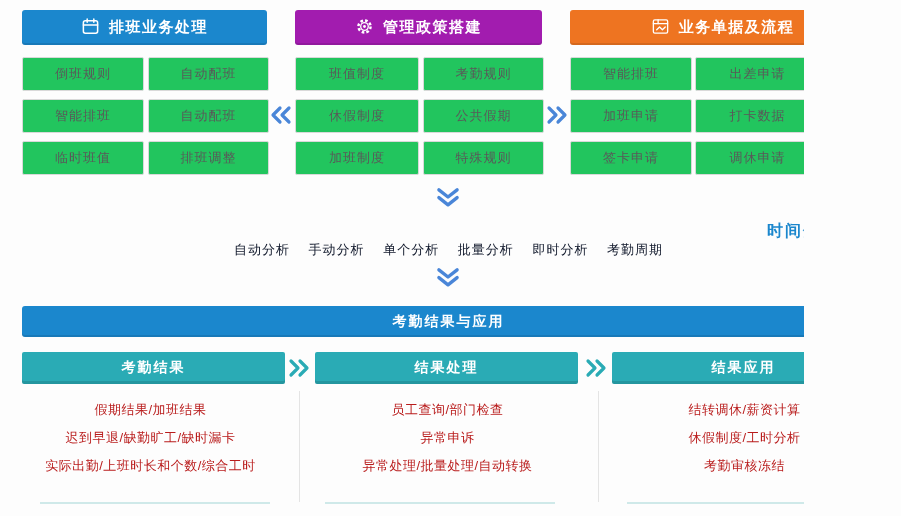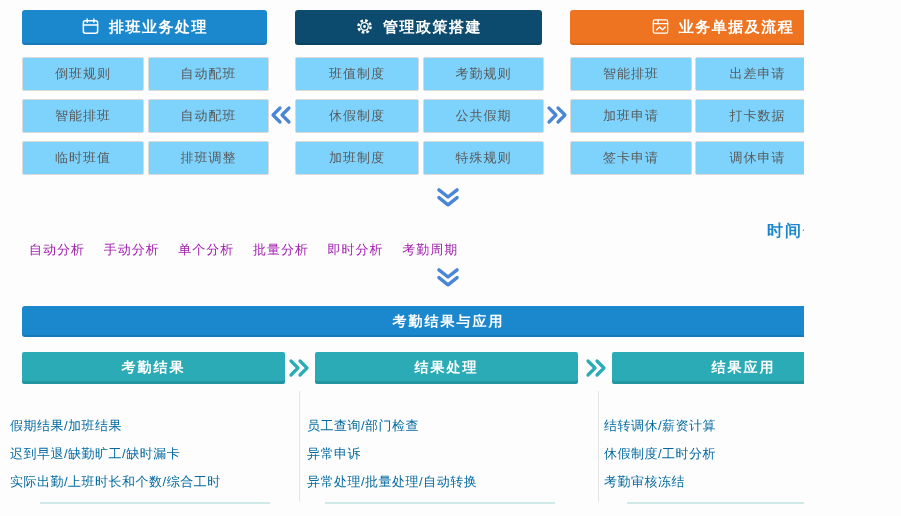--- a/index.html
+++ b/index.html
@@ -7,58 +7,58 @@
     position:relative; width:804px; height:516px; overflow:hidden;
     background:#fdfdfd;
     font-family:"Liberation Sans", "DejaVu Sans", sans-serif;
   }
   .ghdr {
     position:absolute; height:35px; display:flex; align-items:center; justify-content:center;
     gap:9px; color:#fff; font-weight:bold; font-size:15px; letter-spacing:1.5px;
     border-radius:3px; box-shadow: inset 0 -2px 0 rgba(0,0,0,0.10);
   }
   .ghdr.blue   { background:#1b87cd; }
-  .ghdr.teal   { background:#0c4a6e;text-align:center; }
+  .ghdr.teal   { background:#a21caf;text-align:center; }
   .ghdr.orange { background:#ee7421; }
   .cell {
-    position:absolute; height:32px; background:#7dd3fc;
+    position:absolute; height:32px; background:#22c55e;
     border:1px solid #d9d9d9; border-radius:2px;
     display:flex; align-items:center; justify-content:center;
     font-size:13px; color:#595959; letter-spacing:1px;
   }
   .chev { position:absolute; }
   .iconbox {
     position:absolute; left:833px; top:55px; width:42px; height:122px;
     background:#fff; border:1px solid #ddd; border-radius:4px;
     display:flex; flex-direction:column; align-items:center; justify-content:space-evenly;
   }
   .engine-title {
     position:absolute; left:22px; top:192px; width:853px; text-align:right;
     font-size:16px; font-weight:bold; color:#1b87cd; letter-spacing:2px;margin-top:29px;
   }
   .modes {
-    position:absolute; left:22px; top:241px; width:853px; text-align:left;
-    font-size:13px; color:#a21caf; letter-spacing:1px;
+    position:absolute; left:22px; top:241px; width:853px; text-align:center;
+    font-size:13px; color:#0f172a; letter-spacing:1px;
   }
   .modes span { margin:0 7px; }
   .banner {
     position:absolute; left:22px; top:306px; width:853px; height:31px;
     background:#1b87cd; border-radius:3px; color:#fff; font-weight:bold; font-size:14px;
     display:flex; align-items:center; justify-content:center; letter-spacing:2px;
     box-shadow: inset 0 -2px 0 rgba(0,0,0,0.10);
   }
   .subhdr {
     position:absolute; top:352px; width:263px; height:32px;
     background:#2aabb5; color:#fff; font-weight:bold; font-size:14px;
     display:flex; align-items:center; justify-content:center; letter-spacing:2px;
     border-radius:2px; box-shadow: inset 0 -3px 0 rgba(0,0,0,0.12);
   }
   .col-lines {
-    position:absolute; top:396px; width:281px; 
-    font-size:13px; color:#0369a1; letter-spacing:0.5px;margin-top:16px;
+    position:absolute; top:396px; width:281px; text-align:center;
+    font-size:13px; color:#b91c1c; letter-spacing:0.5px;
   }
   .col-lines p { margin:0; height:28px; line-height:28px; }
   .vsep { position:absolute; top:391px; width:1px; height:111px; background:#e4e4e4; }
   .nextrow { position:absolute; top:502px; height:2px; background:#cfe9e9; }
 </style>
 </head>
 <body>
 
 <div class="canvas">
 

